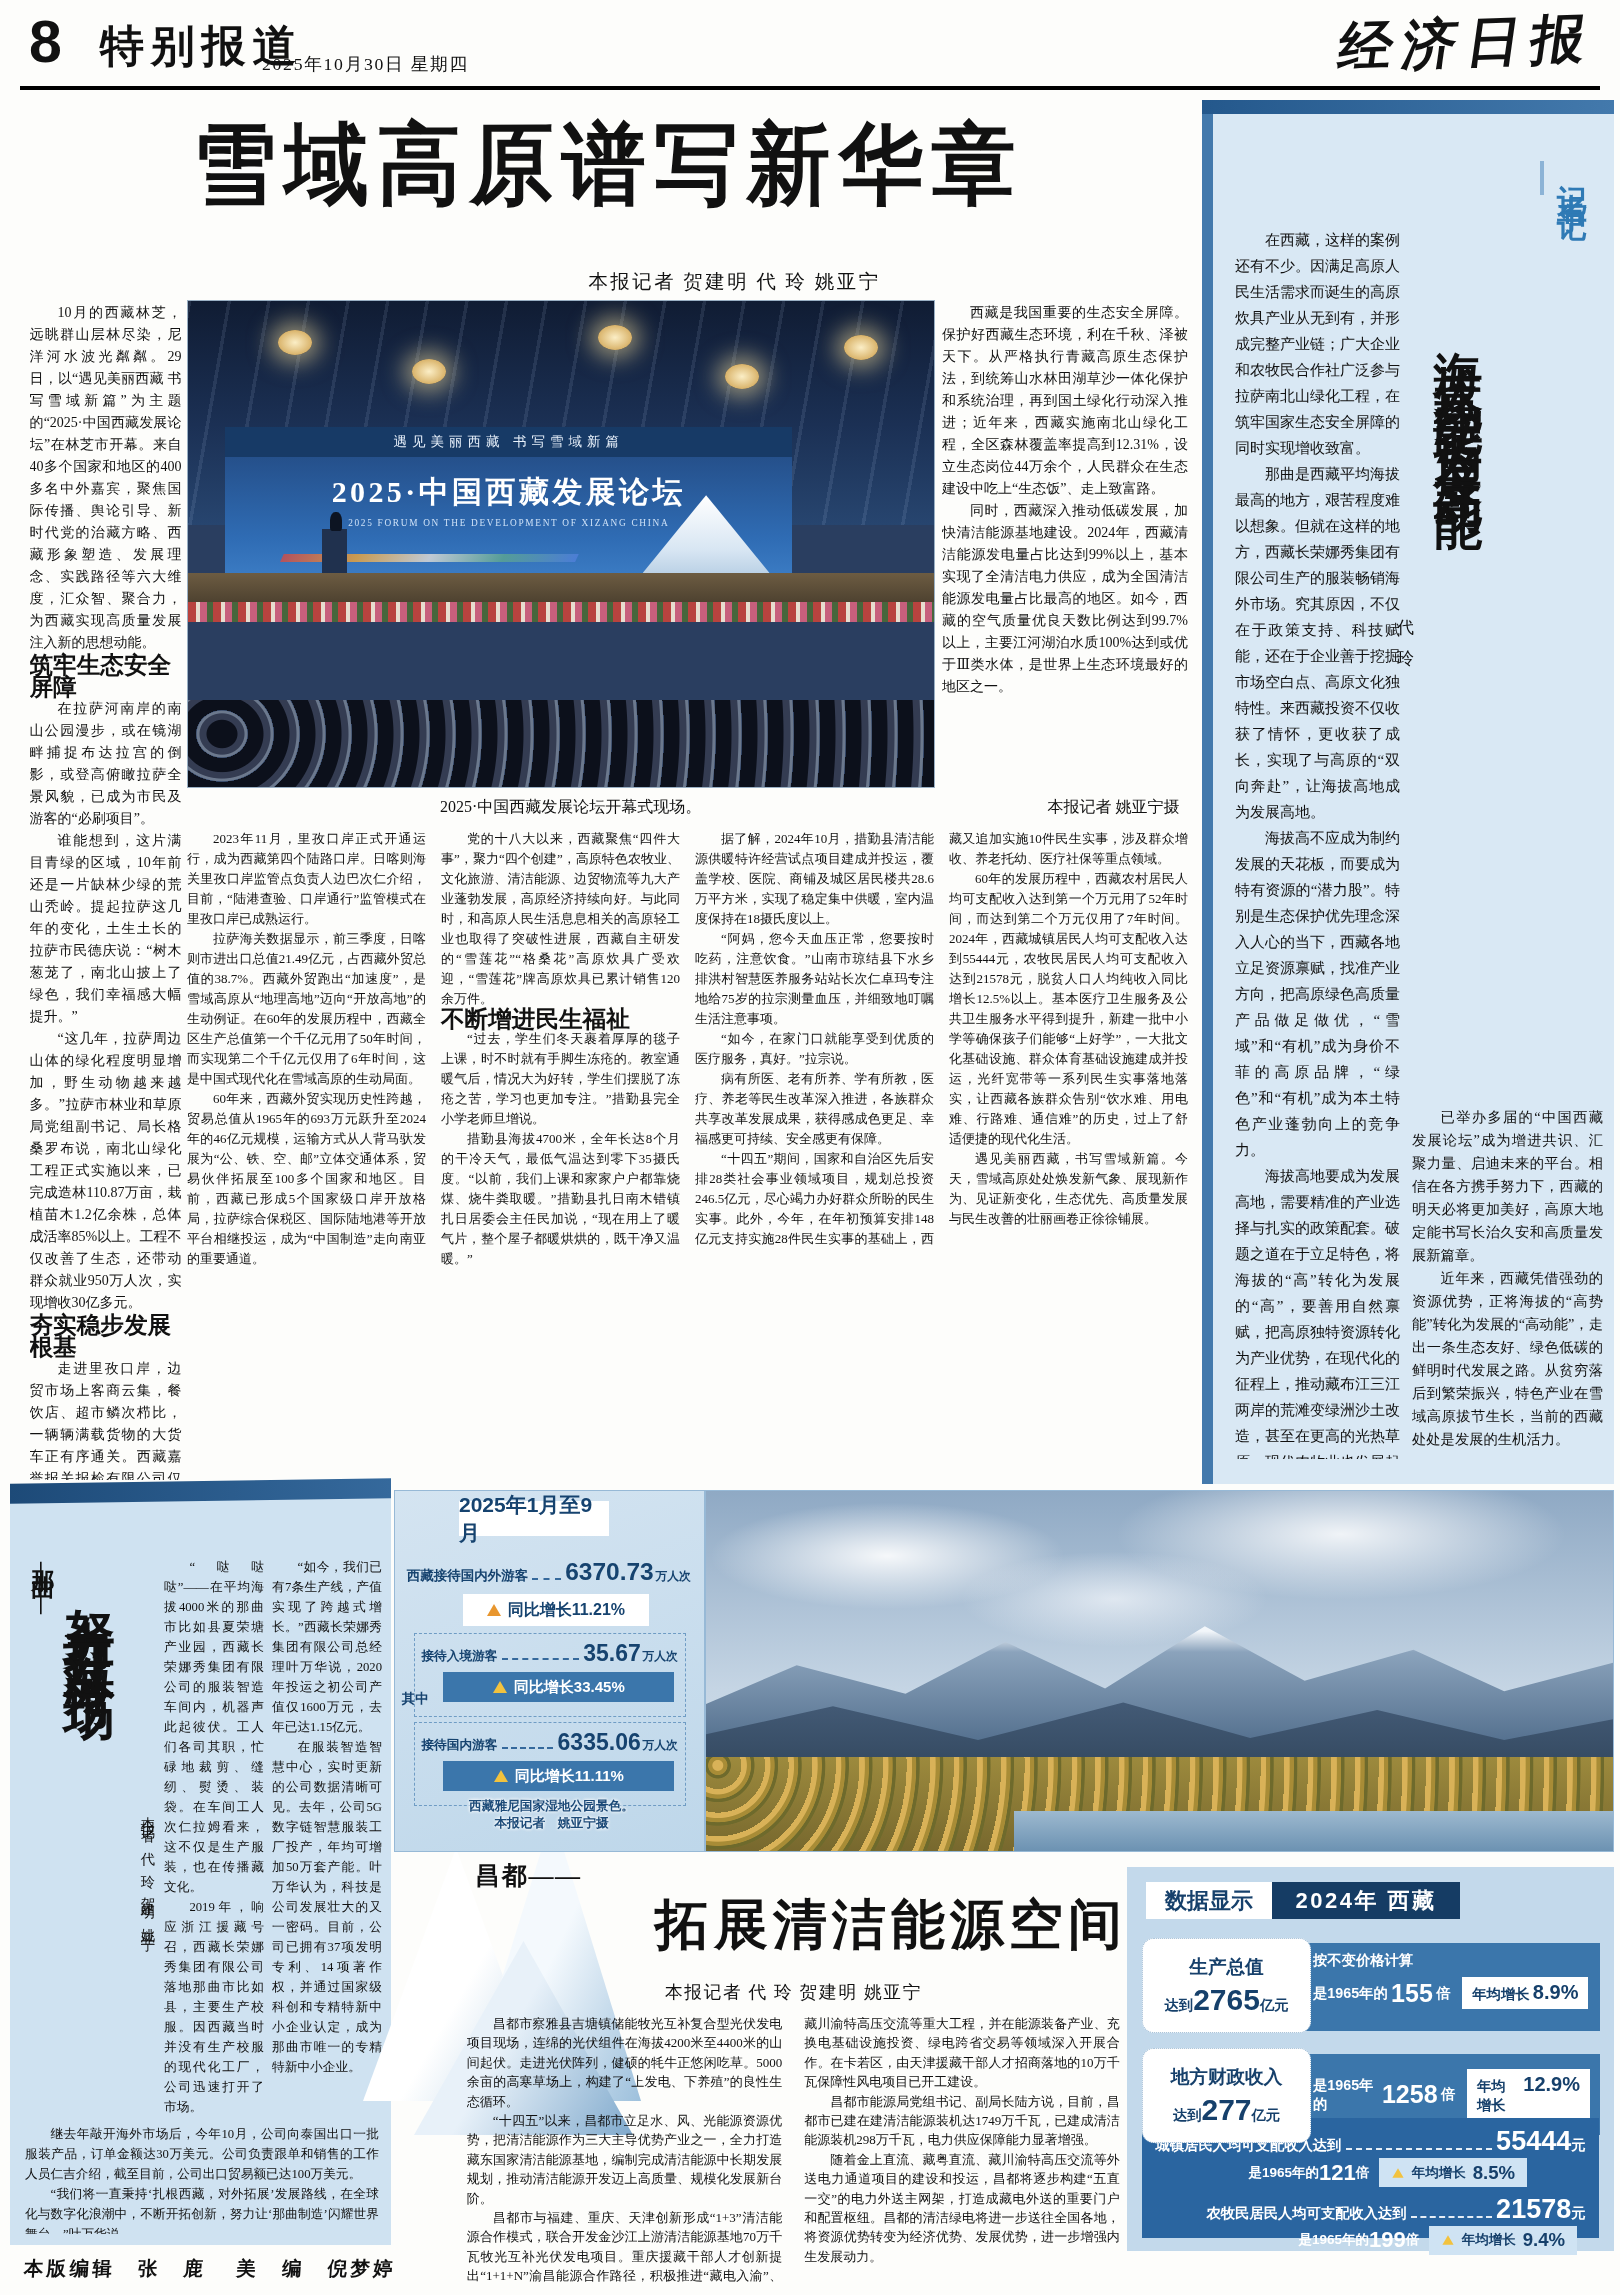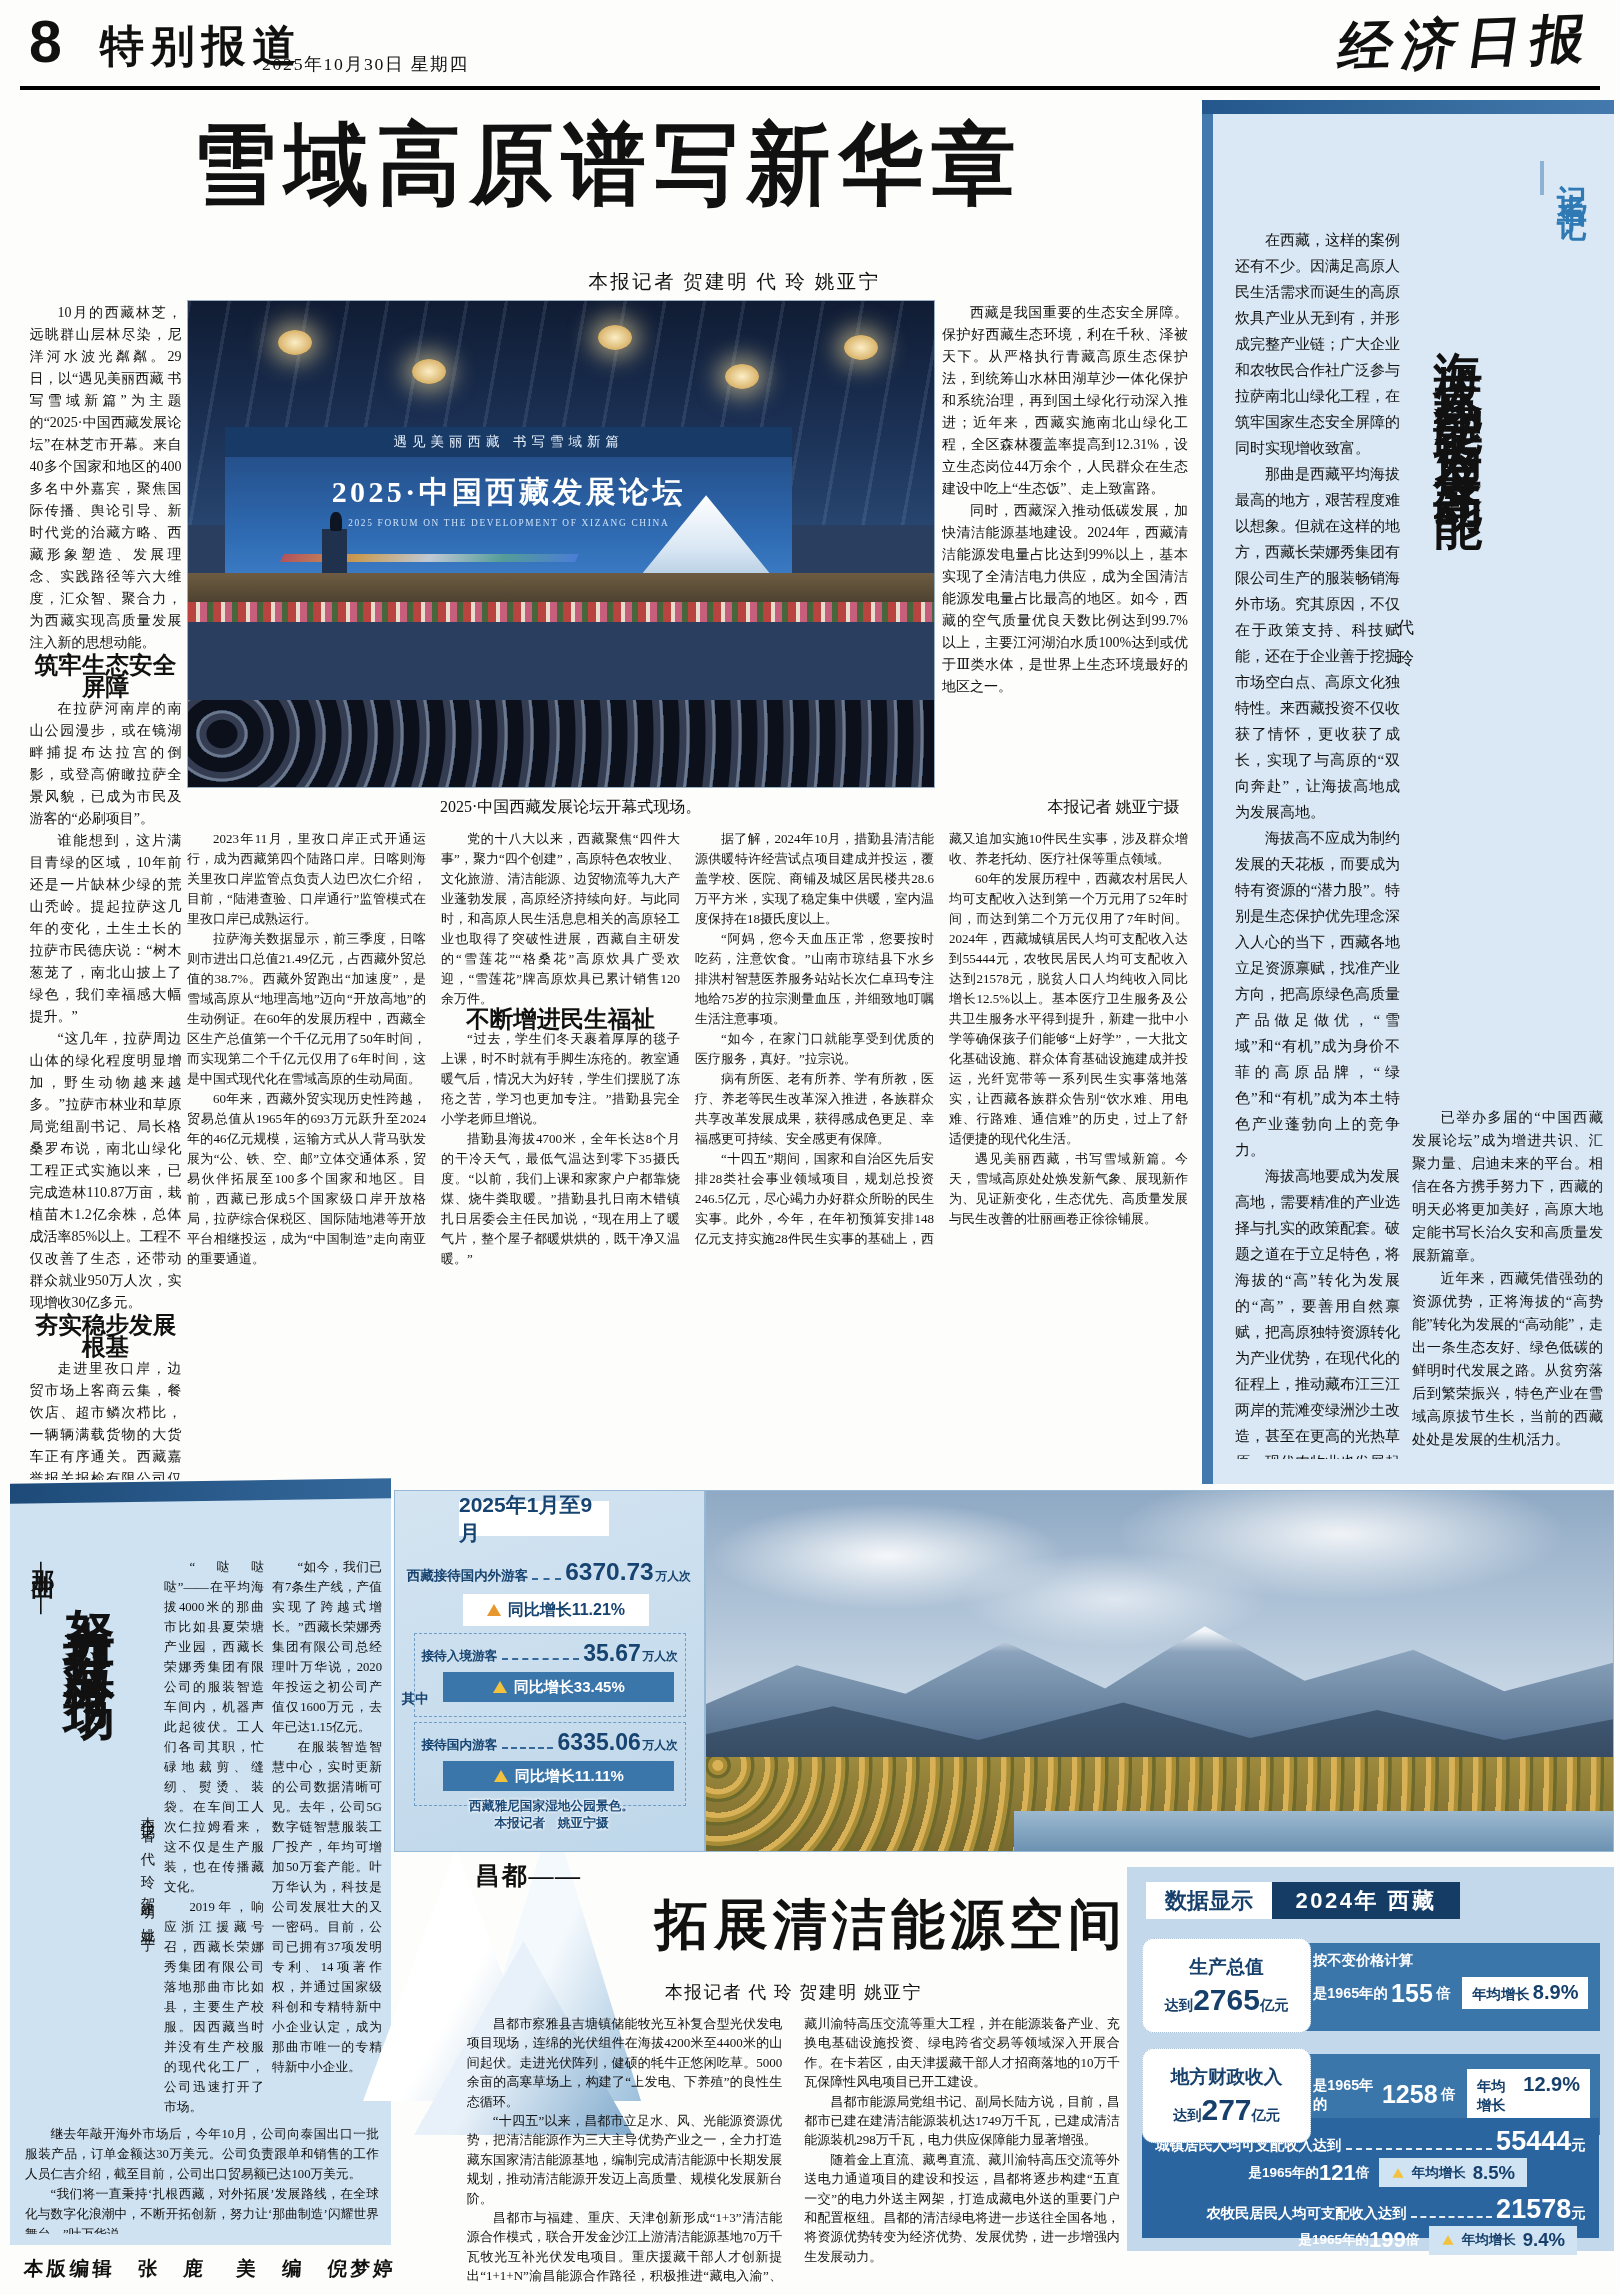--- a/index.html
+++ b/index.html
@@ -12,21 +12,21 @@
   .mast-date{left:262px;top:52px;font-size:17.7px;letter-spacing:1.7px;}
   .paper-logo{right:25px;top:6.8px;font-size:54px;font-weight:900;letter-spacing:10px;
               transform:skew(-8deg,-2deg);font-family:"DejaVu Serif",serif;}
   .mast-rule{left:20px;right:20px;top:86px;height:4.2px;background:#000;}
   
   .lead-headline{left:34px;top:108px;width:1148px;text-align:center;font-size:84px;font-weight:900;
                  letter-spacing:8.4px;transform:scaleY(1.06);}
   .lead-byline{left:287px;top:268px;width:895px;text-align:center;font-size:19.4px;letter-spacing:2.5px;}
   .bodytext{font-size:14px;line-height:22px;text-align:justify;overflow:hidden;}
   .bodytext p{margin:0;text-indent:2em;}
-  .subhead{text-align:center;font-size:23.6px;font-weight:900;font-family:"Liberation Sans",sans-serif;
+  .subhead{text-align:left;font-size:23.6px;font-weight:900;font-family:"Liberation Sans",sans-serif;
            margin:13.5px 0 11.8px;text-indent:0 !important;}
   .col1{left:29.5px;top:302px;width:152px;height:1178px;}
   .rightcol{left:942px;top:302px;width:246px;height:500px;}
   .flow{left:187px;top:829px;width:1001px;height:652px;column-count:4;column-gap:15px;
         font-size:13px;line-height:20px;}
   
   .main-photo{left:187px;top:300px;width:746px;height:486px;overflow:hidden;border:0.8px solid #9ab0c4;background:#2a3e60;}
   .ph-ceiling{position:absolute;left:0;top:0;right:0;height:46%;
     background:repeating-linear-gradient(100deg,rgba(200,220,255,.10) 0 3.4px,transparent 3.4px 39px),
                linear-gradient(180deg,#101c33,#1b3054 55%,#27456f);}

